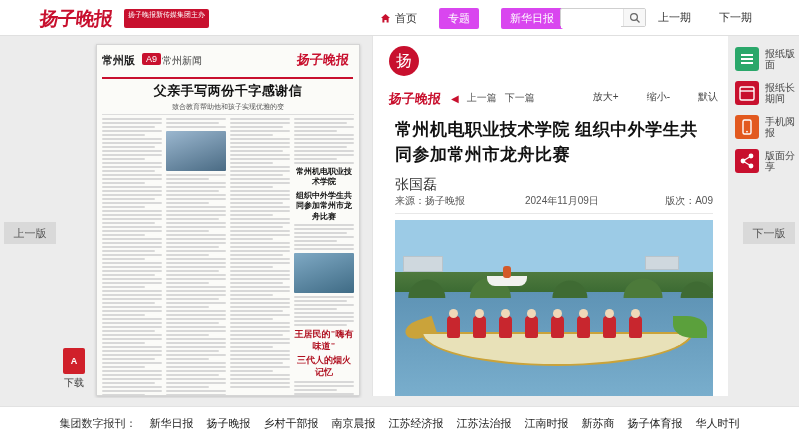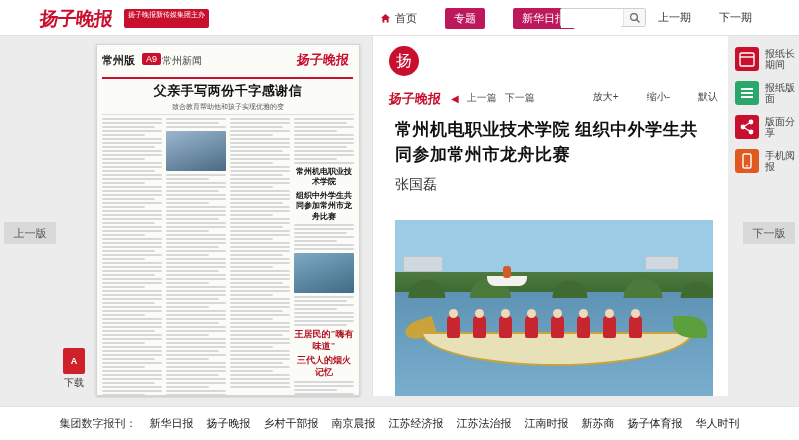--- a/index.html
+++ b/index.html
@@ -41,33 +41,33 @@
     font-size: 7px;
     line-height: 9px;
     padding: 1px 4px;
     border-radius: 2px;
     text-align: center;
   }
   .logo-badge span { display: block; white-space: nowrap; }
   .nav {
     position: absolute; left: 380px; top: 8px;
     height: 20px;
-    display: flex; align-items: center; gap: 28px;
+    display: flex; align-items: center; gap: 22px;
   }
   .nav-home {
     display: flex; align-items: center; gap: 4px;
     font-size: 11px; color: #333;
   }
   .house-icon {
     display: inline-block;
     width: 11px; height: 11px;
     position: relative;
   }
   .nav-btn {
-    background: #be185d;
+    background: #d946ef;
     color: #fff;
     font-size: 11px;
     padding: 3px 9px;
     border-radius: 2px;
     border: none;
     cursor: pointer;
     white-space: nowrap;
   }
   .searchbox {
     position: absolute; left: 560px; top: 8px;
@@ -668,20 +668,25 @@
 
     <div class="zoom-ctrl">
       <span>放大+</span>
       <span>缩小-</span>
       <span>默认</span>
     </div>
 
     <div class="art-title">常州机电职业技术学院 组织中外学生共同参加常州市龙舟比赛</div>
     <div class="art-author">张国磊</div>
 
+    <div class="art-meta">
+      <span class="src">来源：扬子晚报</span>
+      <span class="date">2024年11月09日</span>
+      <span class="pg">版次：A09</span>
+    </div>
 
     <div class="art-photo">
       <div class="build" style="left:8px;width:40px;height:16px;"></div>
       <div class="build" style="left:250px;width:34px;height:14px;"></div>
       <div class="tree-line"></div>
       <div class="small-boat"></div>
       <div class="boat-tip-l"></div>
       <div class="boat"></div>
       <div class="boat-tip-r"></div>
       <div class="rower" style="left:52px;"></div>
@@ -690,58 +695,58 @@
       <div class="rower" style="left:130px;"></div>
       <div class="rower" style="left:156px;"></div>
       <div class="rower" style="left:182px;"></div>
       <div class="rower" style="left:208px;"></div>
       <div class="rower" style="left:234px;"></div>
     </div>
   </div>
 
   <div class="tools">
     <div class="tool">
-      <span class="tool-ico">
-        <svg width="24" height="24" viewBox="0 0 24 24">
-            <rect x="5" y="6" width="14" height="13" rx="1.5" fill="none" stroke="#fff" stroke-width="1.4"></rect>
-            <line x1="5" y1="10" x2="19" y2="10" stroke="#fff" stroke-width="1.4"></line>
-          </svg>
-      </span>
-      <span class="tool-label">报纸长期间</span>
-    </div>
-    <div class="tool">
       <span class="tool-ico green">
         <svg width="24" height="24" viewBox="0 0 24 24">
             <rect x="6" y="7" width="12" height="2" fill="#fff"></rect>
             <rect x="6" y="11" width="12" height="2" fill="#fff"></rect>
             <rect x="6" y="15" width="12" height="2" fill="#fff"></rect>
           </svg>
       </span>
       <span class="tool-label">报纸版面</span>
+    </div>
+    <div class="tool">
+      <span class="tool-ico">
+        <svg width="24" height="24" viewBox="0 0 24 24">
+            <rect x="5" y="6" width="14" height="13" rx="1.5" fill="none" stroke="#fff" stroke-width="1.4"></rect>
+            <line x1="5" y1="10" x2="19" y2="10" stroke="#fff" stroke-width="1.4"></line>
+          </svg>
+      </span>
+      <span class="tool-label">报纸长期间</span>
+    </div>
+    <div class="tool">
+      <span class="tool-ico orange">
+        <svg width="24" height="24" viewBox="0 0 24 24">
+            <rect x="8" y="5" width="8" height="14" rx="1.5" fill="none" stroke="#fff" stroke-width="1.4"></rect>
+            <circle cx="12" cy="16.6" r="0.9" fill="#fff"></circle>
+          </svg>
+      </span>
+      <span class="tool-label">手机阅报</span>
     </div>
     <div class="tool">
       <span class="tool-ico">
         <svg width="24" height="24" viewBox="0 0 24 24">
             <circle cx="16" cy="7" r="2.4" fill="#fff"></circle>
             <circle cx="8" cy="12" r="2.4" fill="#fff"></circle>
             <circle cx="16" cy="17" r="2.4" fill="#fff"></circle>
             <line x1="9.6" y1="11" x2="14.4" y2="8" stroke="#fff" stroke-width="1.2"></line>
             <line x1="9.6" y1="13" x2="14.4" y2="16" stroke="#fff" stroke-width="1.2"></line>
           </svg>
       </span>
       <span class="tool-label">版面分享</span>
-    </div>
-    <div class="tool">
-      <span class="tool-ico orange">
-        <svg width="24" height="24" viewBox="0 0 24 24">
-            <rect x="8" y="5" width="8" height="14" rx="1.5" fill="none" stroke="#fff" stroke-width="1.4"></rect>
-            <circle cx="12" cy="16.6" r="0.9" fill="#fff"></circle>
-          </svg>
-      </span>
-      <span class="tool-label">手机阅报</span>
     </div>
   </div>
 
   <div class="bottom-strip"></div>
 
   <div class="footer">
     <span class="lbl">集团数字报刊：</span>
     <a>新华日报</a>
     <a>扬子晚报</a>
     <a>乡村干部报</a>

